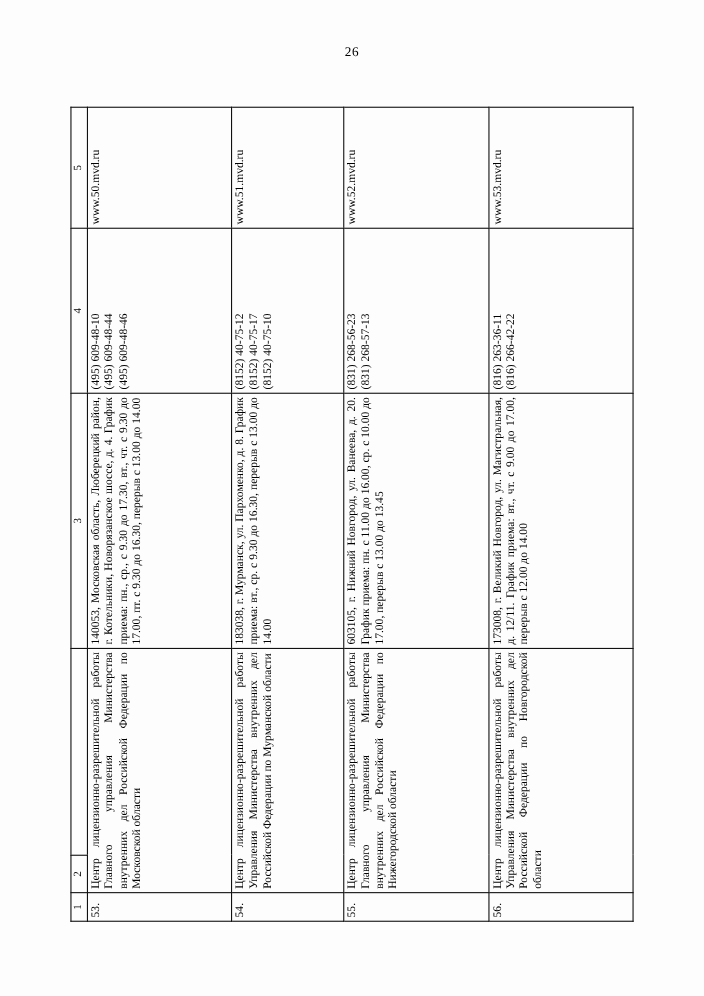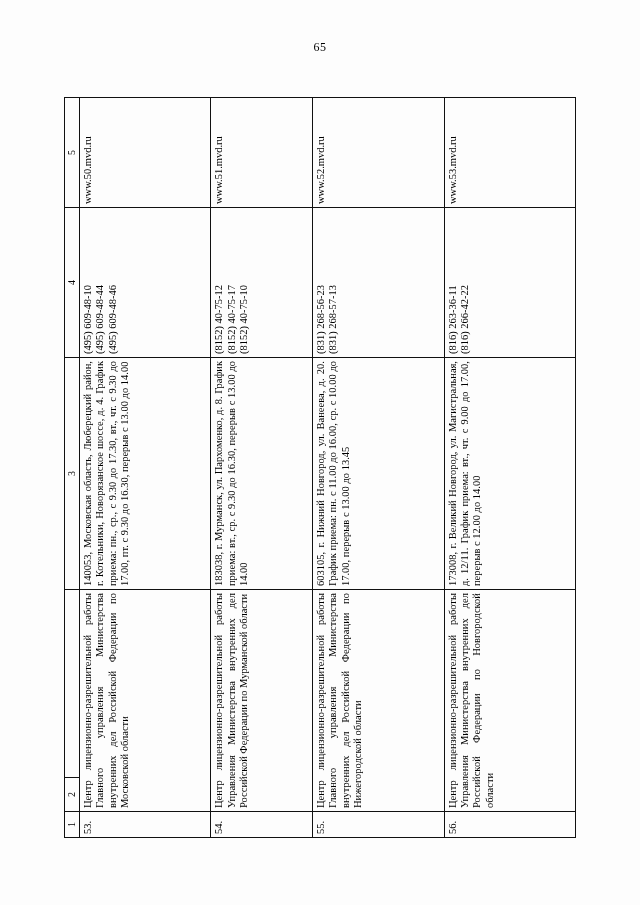--- a/index.html
+++ b/index.html
@@ -94,21 +94,21 @@
   .cell-phone, .cell-site {
     font-size: 10.5px;
   }
   .cell-site { white-space: nowrap; }
 </style>
 </head>
 <body>
 
 <div class="page">
 
-  <div class="page-number">65</div>
+  <div class="page-number">26</div>
 
   <div class="table-wrap">
     <div class="rot">
 
       <table class="doc">
         <colgroup>
           <col class="c1">
           <col class="c2">
           <col class="c3">
           <col class="c4">

